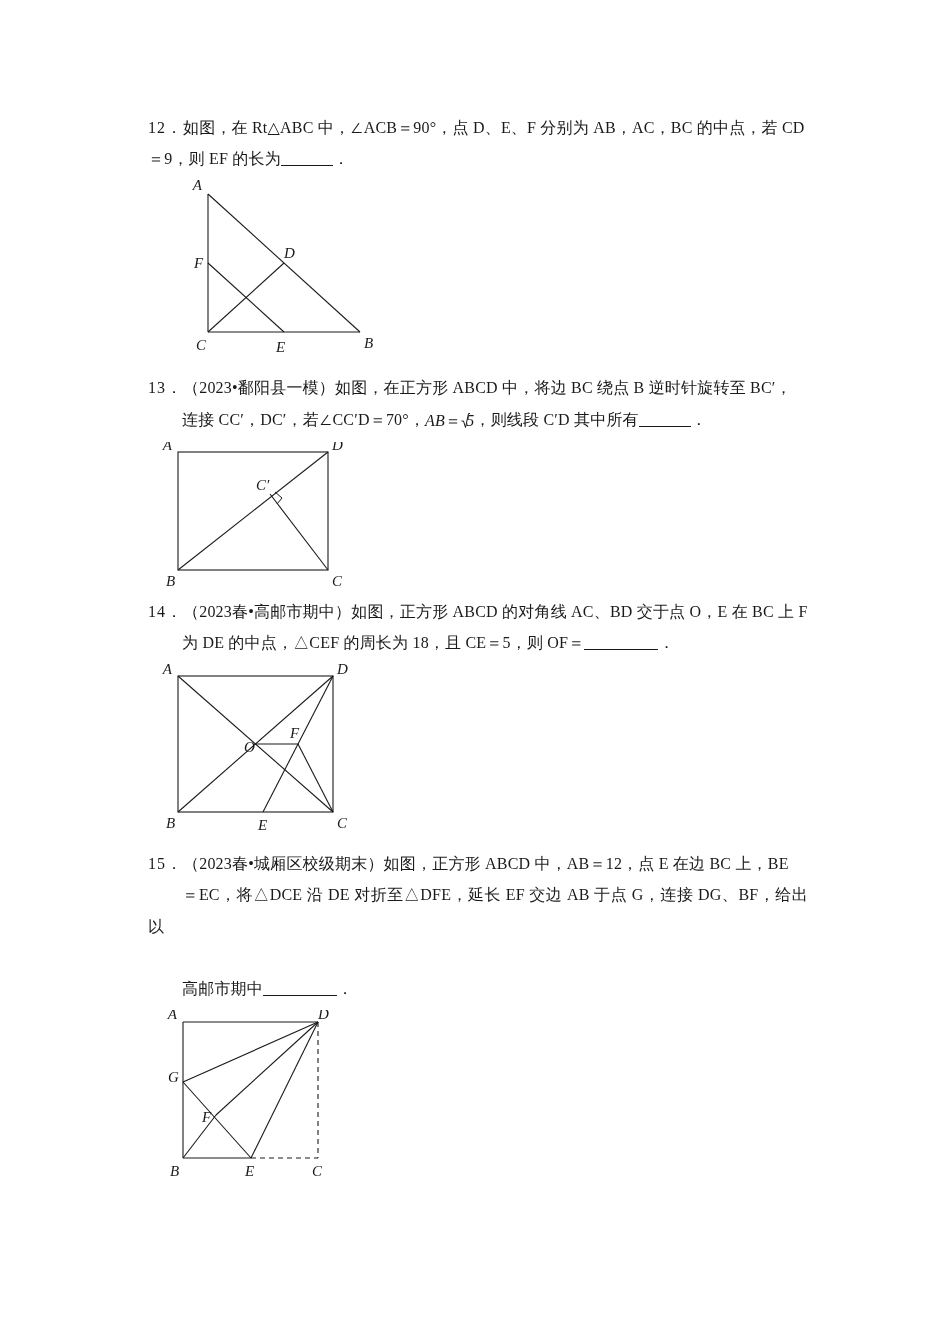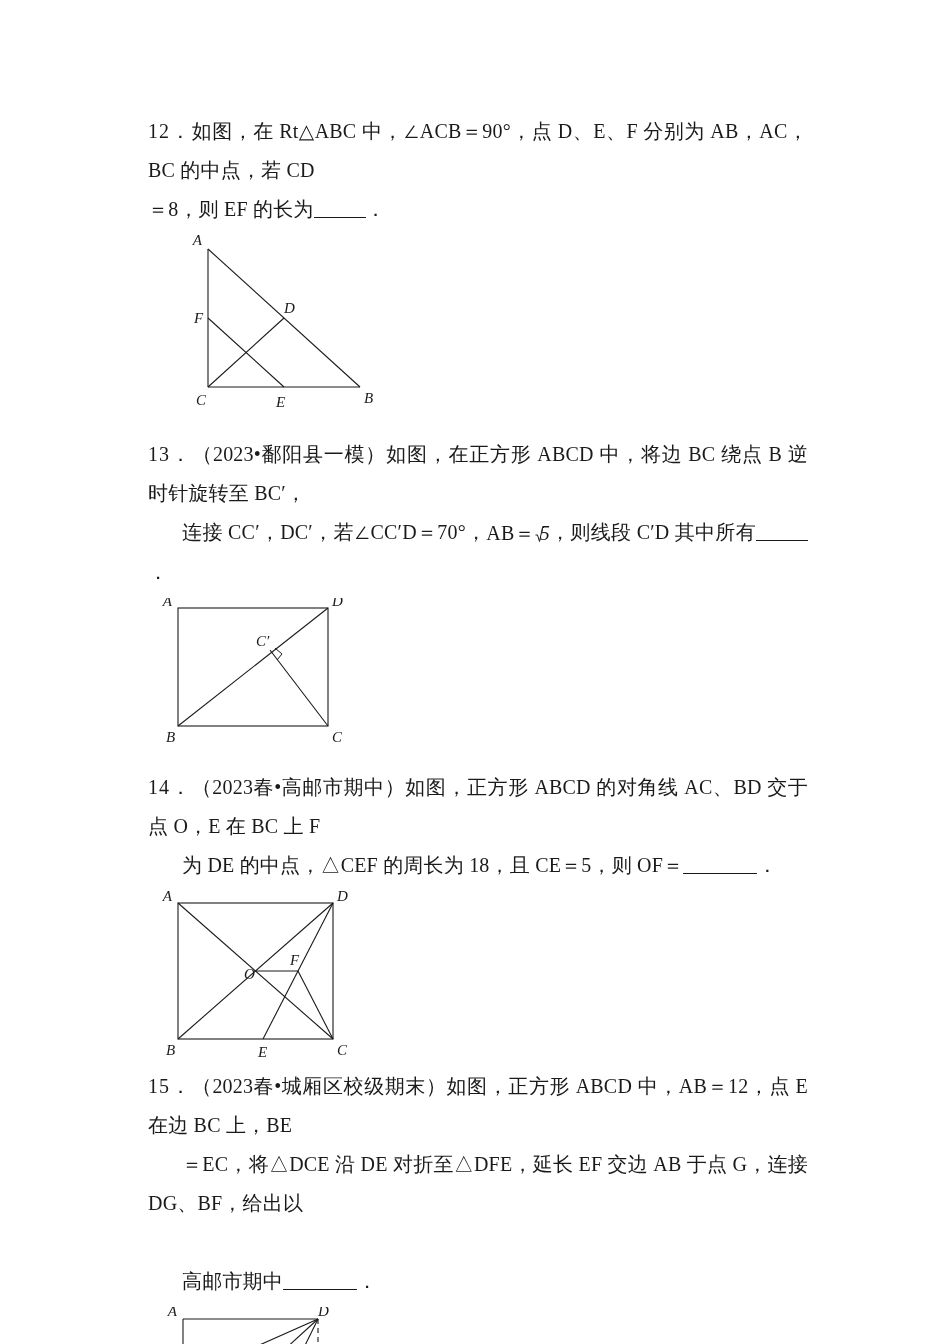--- a/index.html
+++ b/index.html
@@ -25,21 +25,21 @@
   .content {
     position: absolute;
     left: 148px;
     top: 112px;
     width: 660px;
   }
   .problem {
     margin-bottom: 0;
   }
   .q-text {
-    font-size: 20px;
+    font-size: 16px;
     line-height: 1.95;
     text-align: justify;
     letter-spacing: 0.2px;
   }
   .q-num {
     letter-spacing: 1px;
   }
   .blank {
     display: inline-block;
     min-width: 52px;
@@ -67,21 +67,21 @@
 </style>
 </head>
 <body>
 
 <div class="page">
   <div class="content">
 
     <div class="problem">
       <div class="q-text">
         <span class="q-num">12．</span><span>如图，在 Rt△ABC 中，∠ACB＝90°，点 D、E、F 分别为 AB，AC，BC 的中点，若 CD</span><br>
-        <span>＝8，则 EF 的长为</span><span class="blank"></span><span>．</span>
+        <span>＝9，则 EF 的长为</span><span class="blank"></span><span>．</span>
       </div>
       <div class="fig">
         <svg width="340" height="180" viewBox="0 0 340 180">
 
           <line x1="60" y1="14" x2="60" y2="152" stroke="#1a1a1a" stroke-width="1.1"></line>
           <line x1="60" y1="152" x2="212" y2="152" stroke="#1a1a1a" stroke-width="1.1"></line>
           <line x1="212" y1="152" x2="60" y2="14" stroke="#1a1a1a" stroke-width="1.1"></line>
 
           <line x1="60" y1="152" x2="136" y2="83" stroke="#1a1a1a" stroke-width="1.1"></line>
 
@@ -89,24 +89,24 @@
           <text x="54" y="10" text-anchor="end">A</text>
           <text x="46" y="88">F</text>
           <text x="136" y="78">D</text>
           <text x="48" y="170">C</text>
           <text x="128" y="172">E</text>
           <text x="216" y="168">B</text>
         </svg>
       </div>
     </div>
 
-    <div class="problem" style="margin-top:20px;">
+    <div class="problem" style="margin-top:12px;">
       <div class="q-text">
         <span class="q-num">13．</span><span>（2023•鄱阳县一模）如图，在正方形 ABCD 中，将边 BC 绕点 B 逆时针旋转至 BC′，</span><br>
-        <span style="display:inline-block; padding-left:34px;"></span><span>连接 CC′，DC′，若∠CC′D＝70°，</span><span class="sqrt-box"><span style="">AB</span><span>＝</span><svg width="9" height="17" viewBox="0 0 9 17" style="display:inline-block;vertical-align:-3px;">
+        <span style="display:inline-block; padding-left:34px;"></span><span>连接 CC′，DC′，若∠CC′D＝70°，</span><span class="sqrt-box"><span style="font-style:italic;">AB</span><span>＝</span><svg width="9" height="17" viewBox="0 0 9 17" style="display:inline-block;vertical-align:-3px;">
               <path d="M0.5 9 L2.5 9 L4.5 15.5 L7.5 1.5 L9 1.5" fill="none" stroke="#1a1a1a" stroke-width="1"></path>
             </svg><span style="font-style:italic; margin-left:-4px;">5</span></span><span>，则线段 C′D 其中所有</span><span class="blank"></span><span>．</span>
       </div>
       <div class="fig">
         <svg width="340" height="150" viewBox="0 0 340 150">
 
           <rect x="30" y="10" width="150" height="118" fill="none" stroke="#1a1a1a" stroke-width="1.1"></rect>
 
           <line x1="30" y1="128" x2="180" y2="10" stroke="#1a1a1a" stroke-width="1.1"></line>
 
@@ -115,21 +115,21 @@
           <path d="M127 50 L134 56 L129 62" fill="none" stroke="#1a1a1a" stroke-width="1"></path>
           <text x="24" y="8" text-anchor="end">A</text>
           <text x="184" y="8">D</text>
           <text x="108" y="48">C′</text>
           <text x="18" y="144">B</text>
           <text x="184" y="144">C</text>
         </svg>
       </div>
     </div>
 
-    <div class="problem" style="margin-top:20px;">
+    <div class="problem" style="margin-top:4px;">
       <div class="q-text">
         <span class="q-num">14．</span><span>（2023春•高邮市期中）如图，正方形 ABCD 的对角线 AC、BD 交于点 O，E 在 BC 上 F</span><br>
         <span style="display:inline-block; padding-left:34px;"></span><span>为 DE 的中点，△CEF 的周长为 18，且 CE＝5，则 OF＝</span><span class="blank wide"></span><span>．</span>
       </div>
       <div class="fig">
         <svg width="340" height="170" viewBox="0 0 340 170">
 
           <rect x="30" y="12" width="155" height="136" fill="none" stroke="#1a1a1a" stroke-width="1.1"></rect>
           <line x1="30" y1="12" x2="185" y2="148" stroke="#1a1a1a" stroke-width="1.1"></line>
           <line x1="185" y1="12" x2="30" y2="148" stroke="#1a1a1a" stroke-width="1.1"></line>
@@ -143,21 +143,21 @@
           <text x="189" y="10">D</text>
           <text x="142" y="74">F</text>
           <text x="96" y="88">O</text>
           <text x="18" y="164">B</text>
           <text x="110" y="166">E</text>
           <text x="189" y="164">C</text>
         </svg>
       </div>
     </div>
 
-    <div class="problem" style="margin-top:6px;">
+    <div class="problem" style="margin-top:14px;">
       <div class="q-text">
         <span class="q-num">15．</span><span>（2023春•城厢区校级期末）如图，正方形 ABCD 中，AB＝12，点 E 在边 BC 上，BE</span><br>
         <span style="display:inline-block; padding-left:34px;"></span><span>＝EC，将△DCE 沿 DE 对折至△DFE，延长 EF 交边 AB 于点 G，连接 DG、BF，给出以</span><br>
         <span style="display:inline-block; padding-left:34px;"></span><br>
         <span style="display:inline-block; padding-left:34px;"></span><span>高邮市期中</span><span class="blank wide"></span><span>．</span>
       </div>
       <div class="fig">
         <svg width="340" height="175" viewBox="0 0 340 175">
 
           <line x1="35" y1="12" x2="170" y2="12" stroke="#1a1a1a" stroke-width="1.1"></line>

